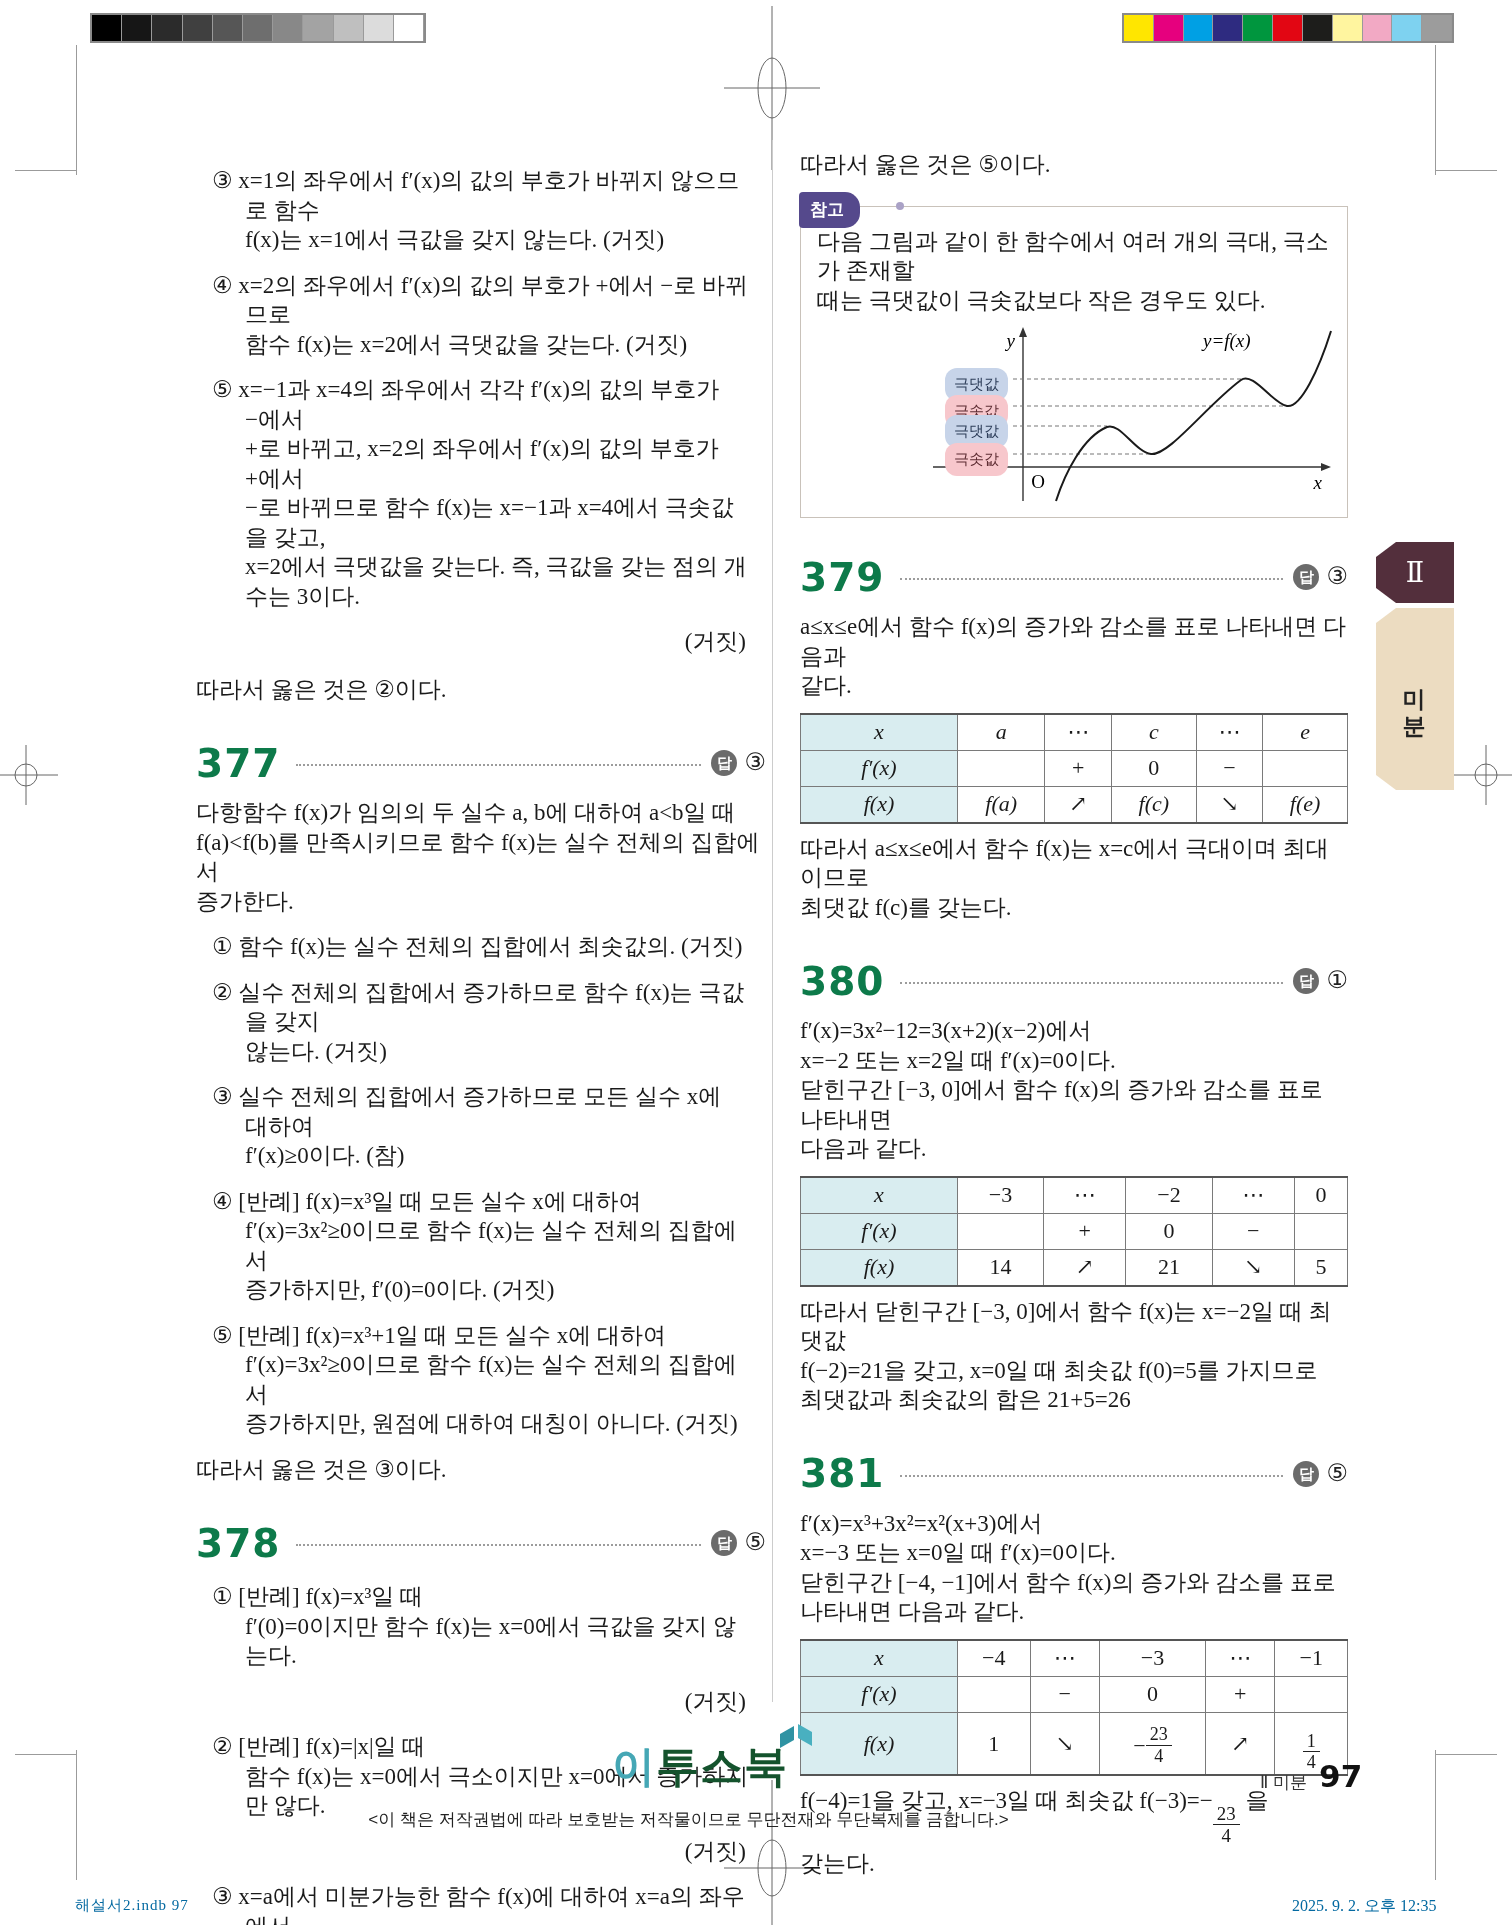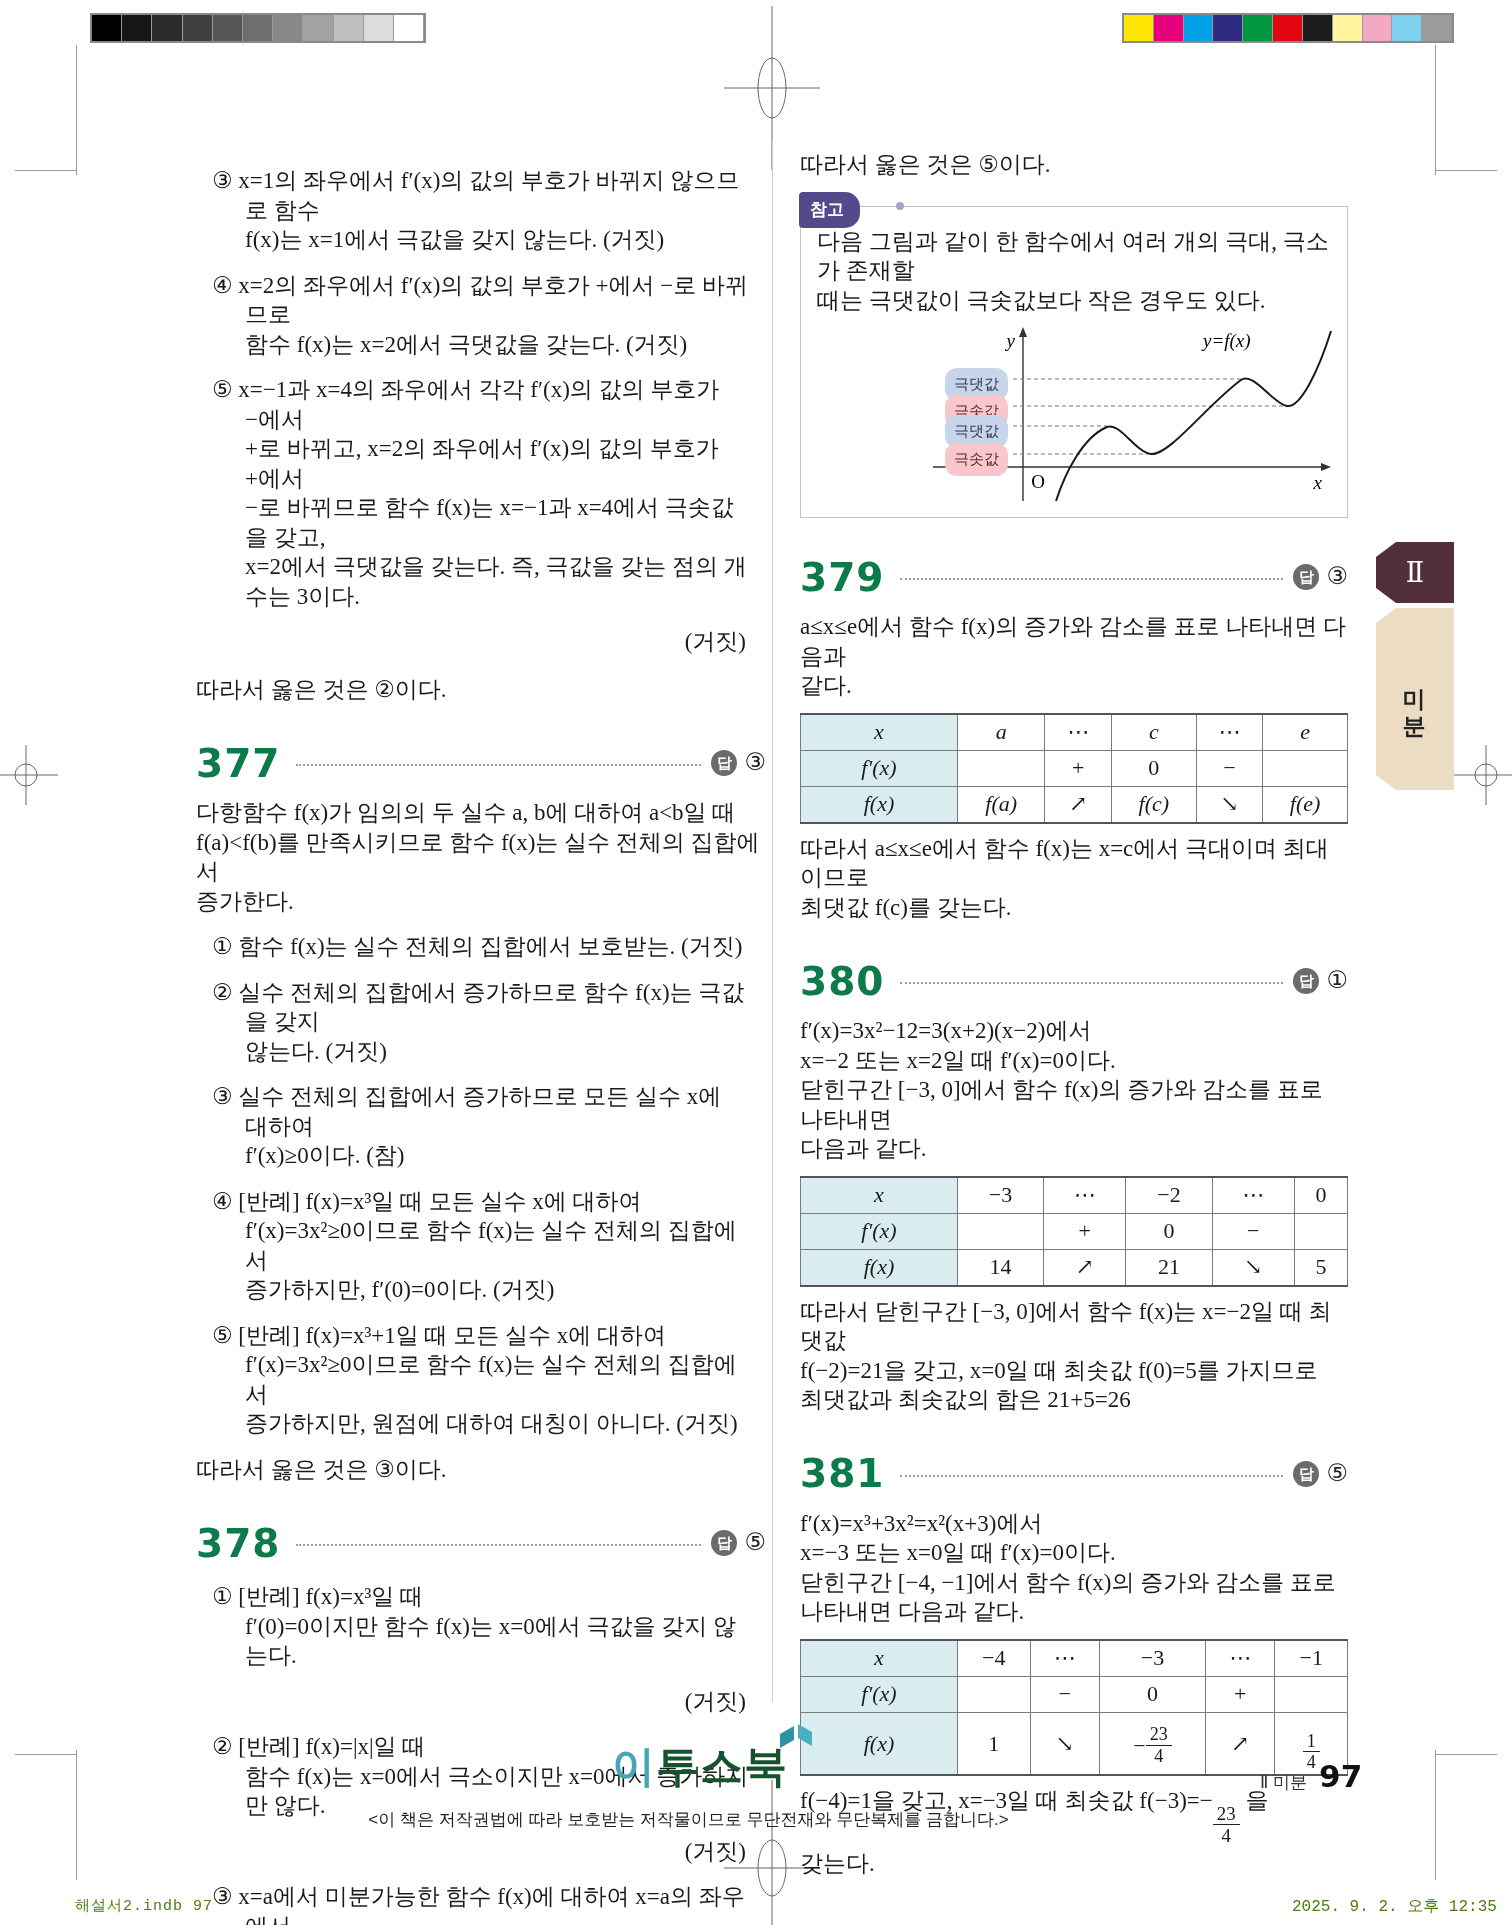--- a/index.html
+++ b/index.html
@@ -67,21 +67,21 @@
   
   .logo{position:absolute;left:612px;top:1738px;}
   .logo .word{font-family:"Liberation Sans","DejaVu Sans",sans-serif;font-weight:700;font-size:43px;letter-spacing:1px;}
   .logo .a{color:#45a7b5;} .logo .b{color:#14532d;}
   .logo svg{position:absolute;right:-28px;top:-16px;}
   .copyright{position:absolute;left:0;width:1377px;top:1808px;text-align:center;
         font-family:"Liberation Sans","DejaVu Sans",sans-serif;font-size:17px;color:#222;}
   .page-label{position:absolute;left:1260px;top:1758px;display:flex;align-items:flex-end;gap:12px;}
   .page-label .chap{font-family:"Liberation Sans","DejaVu Sans",sans-serif;font-size:17px;color:#333;}
   .page-label .num{font-family:"DejaVu Sans","Liberation Sans",sans-serif;font-weight:700;font-size:31px;color:#111;}
-  .meta{position:absolute;font-family:Liberation Mono, monospace;font-size:15px;color:#4d7c0f;}
+  .meta{position:absolute;font-family:Liberation Serif, serif;font-size:15px;color:#0369a1;}
   .meta.file{left:75px;top:1896px;letter-spacing:1px;}
   .meta.time{left:1292px;top:1896px;font-size:16px;}
   svg text{font-family:"Liberation Serif","DejaVu Serif","DejaVu Sans",serif;}
 </style>
 </head>
 <body>
 
 <div class="page">
 
   <div class="calib calib-gray">
@@ -158,21 +158,21 @@
 
     <div class="prob-header">
       <span class="pnum">377</span>
       <span class="leader"></span>
       <span class="ansbadge">답</span>
       <span class="ansnum">③</span>
     </div>
     <div class="para">다항함수 f(x)가 임의의 두 실수 a, b에 대하여 a&lt;b일 때
 f(a)&lt;f(b)를 만족시키므로 함수 f(x)는 실수 전체의 집합에서
 증가한다.</div>
-    <div class="hang">① 함수 f(x)는 실수 전체의 집합에서 보호받는. (거짓)</div>
+    <div class="hang">① 함수 f(x)는 실수 전체의 집합에서 최솟값의. (거짓)</div>
     <div class="hang">② 실수 전체의 집합에서 증가하므로 함수 f(x)는 극값을 갖지
 않는다. (거짓)</div>
     <div class="hang">③ 실수 전체의 집합에서 증가하므로 모든 실수 x에 대하여
 f′(x)≥0이다. (참)</div>
     <div class="hang">④ [반례] f(x)=x³일 때 모든 실수 x에 대하여
 f′(x)=3x²≥0이므로 함수 f(x)는 실수 전체의 집합에서
 증가하지만, f′(0)=0이다. (거짓)</div>
     <div class="hang">⑤ [반례] f(x)=x³+1일 때 모든 실수 x에 대하여
 f′(x)=3x²≥0이므로 함수 f(x)는 실수 전체의 집합에서
 증가하지만, 원점에 대하여 대칭이 아니다. (거짓)</div>

